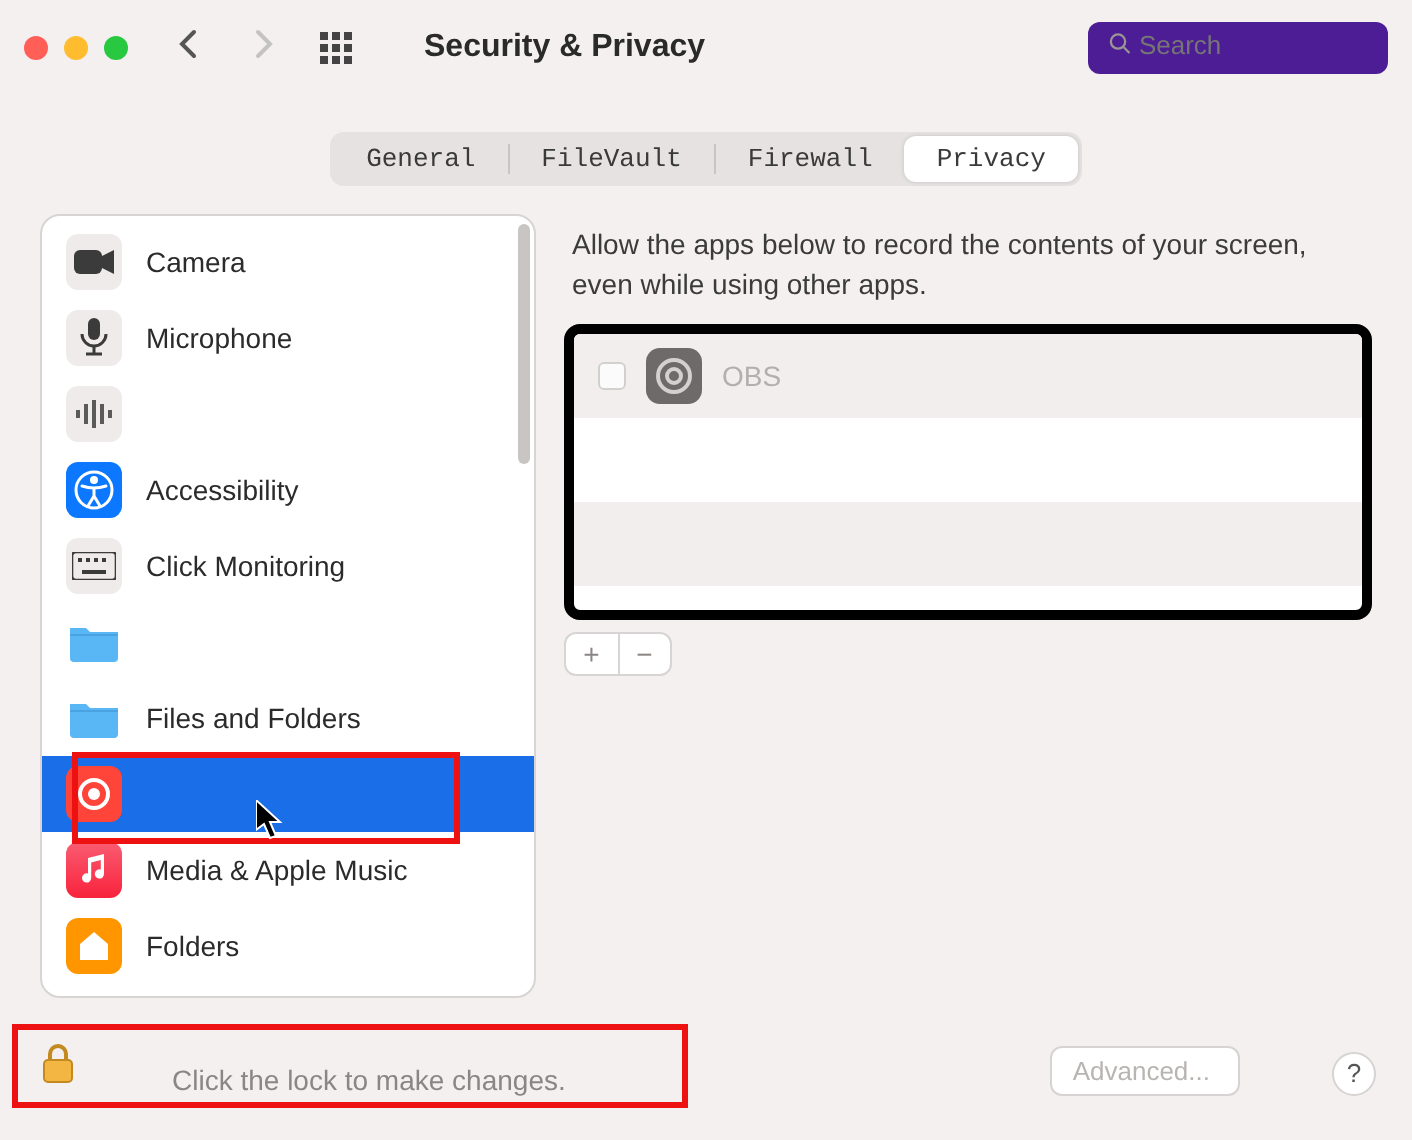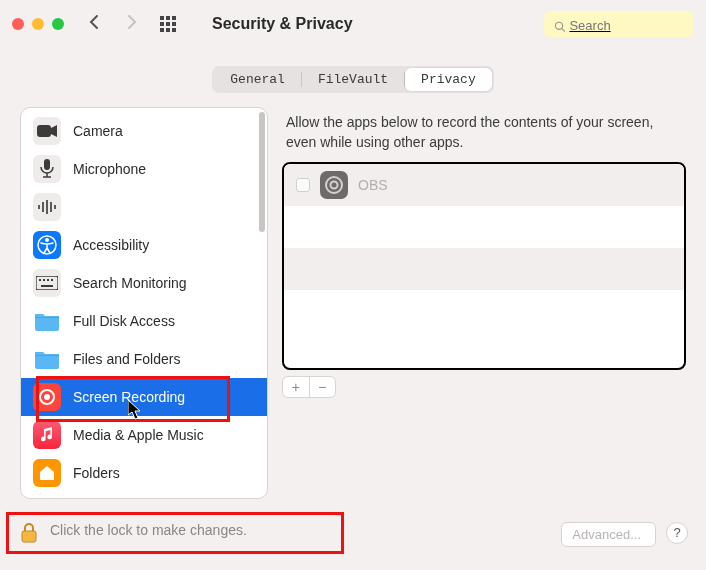--- a/index.html
+++ b/index.html
@@ -9,21 +9,21 @@
   .toolbar { height: 48px; display: flex; align-items: center; padding: 0 12px; gap: 10px; }
   .traffic { display: flex; gap: 8px; margin-right: 8px; }
   .dot { width: 12px; height: 12px; border-radius: 50%; }
   .red { background:#ff5f57; } .yellow{ background:#febc2e; } .green{ background:#28c840; }
   .nav-arrow { width:26px; text-align:center; color:#555; font-size:18px; cursor:default; }
   .nav-arrow.disabled { color:#c3c3c3; }
   .grid-icon { display:grid; grid-template-columns:repeat(3,4px); grid-template-rows:repeat(3,4px); gap:2px; margin:0 6px; }
   .grid-icon span { background:#444; width:4px; height:4px; }
   .title { font-weight:600; font-size:16px; color:#2a2a2a; margin-left:20px; }
   .spacer { flex:1; }
-  .search { display:flex; align-items:flex-end; background:#fef9c3; border-radius:6px; padding:4px 10px; width:150px; height:26px;text-decoration:underline; }
+  .search { display:flex; align-items:flex-start; background:#4c1d95; border-radius:6px; padding:4px 10px; width:150px; height:26px; }
   .search svg { margin-right:4px; }
   .search input { border:none; background:transparent; outline:none; font-size:13px; color:#888; width:100%; }
 
   
   .tabstrip { display:flex; justify-content:center; margin:18px 0 8px; }
   .segment { display:flex; background:#e6e2e1; border-radius:7px; padding:2px; }
   .segment .tab { padding:4px 16px; font-size:13px; color:#3a3a3a; border-radius:6px; cursor:default;font-family:Liberation Mono, monospace; }
   .segment .tab.active { background:#ffffff; box-shadow:0 0 2px rgba(0,0,0,.15);text-align:right; }
   .segment .sep { width:1px; background:#c9c5c4; margin:4px 0; }
 
@@ -32,31 +32,31 @@
   .sidebar-wrap { width:248px; border:1px solid #d8d4d3; border-radius:10px; background:#fff; padding-top:4px; position:relative; overflow:hidden; }
   .scrollbar { position:absolute; right:2px; top:4px; width:6px; height:120px; background:#c9c5c4; border-radius:3px; }
   .sidebar { list-style:none; }
   .sidebar li { display:flex; align-items:center; height:38px; padding:0 12px; font-size:14px; color:#2b2b2b; gap:12px; cursor:default; position:relative; }
   .sidebar li.selected { background:#1a6fe8; color:#fff; }
   .icon-box { width:28px; height:28px; border-radius:6px; display:flex; align-items:center; justify-content:center; flex-shrink:0; }
   .hl-box { position:absolute; border:3px solid #e11; pointer-events:none; }
 
   .detail { flex:1; margin-left:14px; }
   .detail-head { font-size:14px; color:#3b3b3b; line-height:1.4; padding:6px 4px 10px; }
-  .app-list { border:2px solid #000000; border-radius:8px; background:#fff; height:208px; overflow:hidden; }
+  .app-list { border:5px solid #000000; border-radius:8px; background:#fff; height:148px; overflow:hidden; }
   .app-row { display:flex; align-items:center; height:42px; padding:0 12px; gap:10px; }
   .app-row.alt { background:#f1eeed; }
   .chk { width:14px; height:14px; border:1px solid #d3cfce; border-radius:3px; background:#fbfbfb; }
   .app-name { color:#b3afae; font-size:14px; }
   .plusminus { display:flex; border:1px solid #d8d4d3; border-radius:6px; margin-top:6px; width:54px; height:22px; background:#fff; }
   .plusminus div { flex:1; text-align:center; font-size:14px; color:#8b8785; line-height:20px; }
   .plusminus div:first-child { border-right:1px solid #d8d4d3; }
 
   
-  .footer { position:absolute; bottom:22px; left:18px; right:18px; display:flex; align-items:flex-start; }
+  .footer { position:absolute; bottom:22px; left:18px; right:18px; display:flex; align-items:flex-end;gap:36px; }
   .lock-icon { margin-right:10px; }
   .lock-text { color:#8a8684; font-size:14px; }
   .adv-btn { background:#fff; border:1px solid #d7d3d2; border-radius:6px; padding:4px 14px 4px 10px; color:#b8b4b2; font-size:13px; position:relative; }
   .help-btn { width:22px; height:22px; border:1px solid #d7d3d2; border-radius:50%; background:#fff; color:#555; font-size:13px; text-align:center; line-height:20px; margin-left:10px; }
 
   .cursor { position:absolute; left:128px; top:400px; pointer-events:none; }
 </style>
 </head>
 <body>
 
@@ -97,20 +97,21 @@
     <input placeholder="Search" style="">
   </div>
 </div>
 
 <div class="tabstrip">
   <div class="segment">
     <div class="tab">General</div>
       <div class="sep"></div>
     <div class="tab">FileVault</div>
       <div class="sep"></div>
+    <div class="tab">Firewall</div>
     <div class="tab active">Privacy</div>
   </div>
 </div>
 
 <div class="main">
   <div class="sidebar-wrap">
     <div class="scrollbar"></div>
     <ul class="sidebar">
       <li>
         <span class="icon-box" style="background:#efebea">
@@ -157,48 +158,46 @@
         <span class="icon-box" style="background:#efebea">
           <svg width="22" height="14" viewBox="0 0 22 14">
               <rect x="0" y="0" width="22" height="14" rx="2" fill="none" stroke="#3b3b3b" stroke-width="1.3"></rect>
               <rect x="3" y="3" width="2" height="2" fill="#3b3b3b"></rect>
               <rect x="7" y="3" width="2" height="2" fill="#3b3b3b"></rect>
               <rect x="11" y="3" width="2" height="2" fill="#3b3b3b"></rect>
               <rect x="15" y="3" width="2" height="2" fill="#3b3b3b"></rect>
               <rect x="5" y="9" width="12" height="2" fill="#3b3b3b"></rect>
             </svg>
         </span>
-        <span>Search Monitoring</span>
+        <span>Click Monitoring</span>
       </li>
       <li>
         <span class="icon-box">
           <svg width="26" height="20" viewBox="0 0 26 20">
               <path d="M1 3 h8 l2 2 h14 v13 a2 2 0 0 1 -2 2 H3 a2 2 0 0 1 -2 -2 Z" fill="#5ab7f5"></path>
               <rect x="1" y="6" width="24" height="1" fill="#4aa3e0"></rect>
             </svg>
         </span>
-        <span>Full Disk Access</span>
       </li>
       <li>
         <span class="icon-box">
           <svg width="26" height="20" viewBox="0 0 26 20">
               <path d="M1 3 h8 l2 2 h14 v13 a2 2 0 0 1 -2 2 H3 a2 2 0 0 1 -2 -2 Z" fill="#5ab7f5"></path>
               <rect x="1" y="6" width="24" height="1" fill="#4aa3e0"></rect>
             </svg>
         </span>
         <span>Files and Folders</span>
       </li>
       <li class="selected">
         <span class="icon-box" style="background:#ff453a">
           <svg width="20" height="20" viewBox="0 0 20 20">
               <circle cx="10" cy="10" r="7" fill="none" stroke="#fff" stroke-width="2"></circle>
               <circle cx="10" cy="10" r="3" fill="#fff"></circle>
             </svg>
         </span>
-        <span>Screen Recording</span>
       </li>
       <li>
         <span class="icon-box" style="background:linear-gradient(#fa5c72,#f8233c)">
           <svg width="14" height="16" viewBox="0 0 14 16">
               <path d="M4 2 L12 0 V10 a2.3 2.3 0 1 1 -1.6 -2.2 V3 L5.6 4.2 V12 a2.3 2.3 0 1 1 -1.6 -2.2 Z" fill="#fff"></path>
             </svg>
         </span>
         <span>Media &amp; Apple Music</span>
       </li>
       <li>

